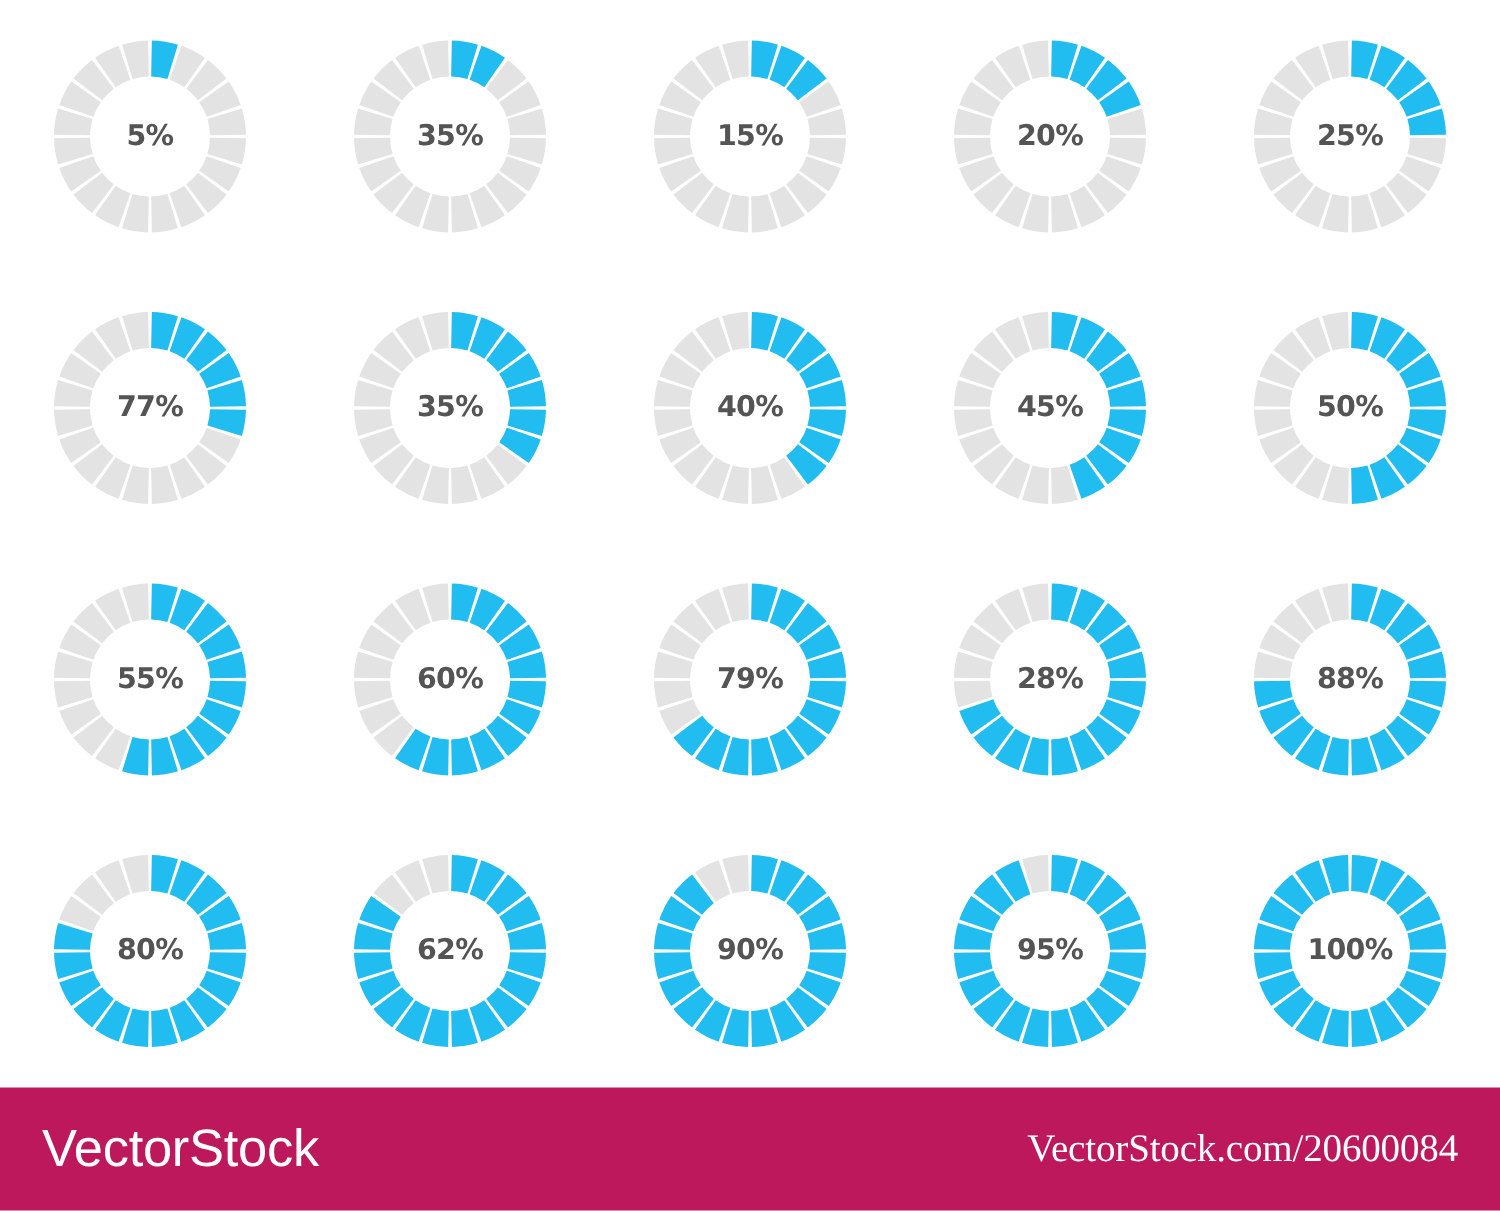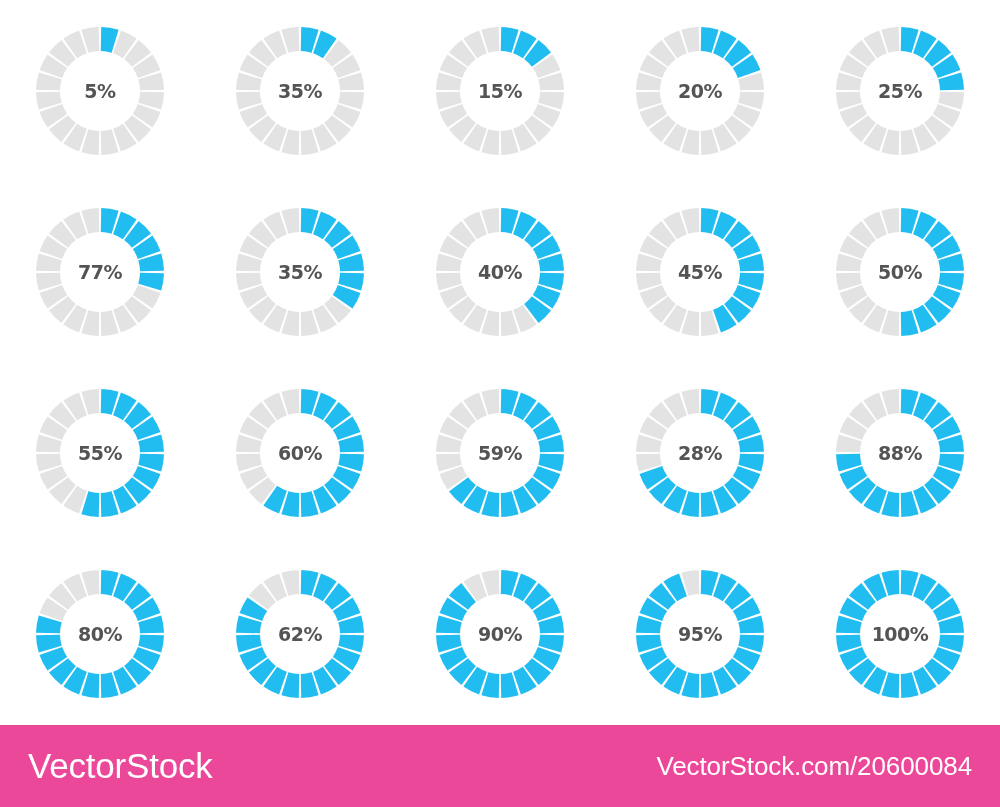--- a/index.html
+++ b/index.html
@@ -61,38 +61,38 @@
     line-height: 1;
     pointer-events: none;
     -webkit-font-smoothing: antialiased;
   }
   #footer-bar {
     position: absolute;
     left: 0;
     bottom: 0;
     width: 1000px;
     height: 82px;
-    background: #ec4899;
+    background: #be185d;
     display: flex;
     align-items: center;
     justify-content: space-between;
     box-sizing: border-box;
     padding: 0 28px;
   }
   #brand-wordmark {
     color: #ffffff;
     font-family: "Liberation Sans", sans-serif;
     font-size: 35px;
     font-weight: normal;
     letter-spacing: -0.2px;
     white-space: nowrap;
   }
   #site-url {
     color: #ffffff;
-    font-family: Liberation Sans, sans-serif;
+    font-family: Liberation Serif, serif;
     font-size: 26px;
     font-weight: normal;
     letter-spacing: -0.1px;
     white-space: nowrap;
   }
 </style>
 </head>
 <body>
 
 <div id="stage">
@@ -414,21 +414,21 @@
           <path d="M 54.06 135.48 A 64 64 0 0 1 38.38 127.49 L 52.11 107.81 A 40 40 0 0 0 61.91 112.80 Z" fill="#22BDF0"></path>
           <path d="M 36.39 126.05 A 64 64 0 0 1 23.95 113.61 L 43.10 99.13 A 40 40 0 0 0 50.87 106.90 Z" fill="#22BDF0"></path>
           <path d="M 22.51 111.62 A 64 64 0 0 1 14.52 95.94 L 37.20 88.09 A 40 40 0 0 0 42.19 97.89 Z" fill="#E3E3E3"></path>
           <path d="M 13.76 93.60 A 64 64 0 0 1 11.01 76.23 L 35.01 75.77 A 40 40 0 0 0 36.73 86.63 Z" fill="#E3E3E3"></path>
           <path d="M 11.01 73.77 A 64 64 0 0 1 13.76 56.40 L 36.73 63.37 A 40 40 0 0 0 35.01 74.23 Z" fill="#E3E3E3"></path>
           <path d="M 14.52 54.06 A 64 64 0 0 1 22.51 38.38 L 42.19 52.11 A 40 40 0 0 0 37.20 61.91 Z" fill="#E3E3E3"></path>
           <path d="M 23.95 36.39 A 64 64 0 0 1 36.39 23.95 L 50.87 43.10 A 40 40 0 0 0 43.10 50.87 Z" fill="#E3E3E3"></path>
           <path d="M 38.38 22.51 A 64 64 0 0 1 54.06 14.52 L 61.91 37.20 A 40 40 0 0 0 52.11 42.19 Z" fill="#E3E3E3"></path>
           <path d="M 56.40 13.76 A 64 64 0 0 1 73.77 11.01 L 74.23 35.01 A 40 40 0 0 0 63.37 36.73 Z" fill="#E3E3E3"></path>
         </svg>
-        <div class="donut-label">59%</div>
+        <div class="donut-label">79%</div>
       </div>
       <div class="donut-cell">
         <svg class="donut-svg" viewBox="0 0 150 150">
           <path d="M 76.23 11.01 A 64 64 0 0 1 93.60 13.76 L 86.63 36.73 A 40 40 0 0 0 75.77 35.01 Z" fill="#22BDF0"></path>
           <path d="M 95.94 14.52 A 64 64 0 0 1 111.62 22.51 L 97.89 42.19 A 40 40 0 0 0 88.09 37.20 Z" fill="#22BDF0"></path>
           <path d="M 113.61 23.95 A 64 64 0 0 1 126.05 36.39 L 106.90 50.87 A 40 40 0 0 0 99.13 43.10 Z" fill="#22BDF0"></path>
           <path d="M 127.49 38.38 A 64 64 0 0 1 135.48 54.06 L 112.80 61.91 A 40 40 0 0 0 107.81 52.11 Z" fill="#22BDF0"></path>
           <path d="M 136.24 56.40 A 64 64 0 0 1 138.99 73.77 L 114.99 74.23 A 40 40 0 0 0 113.27 63.37 Z" fill="#22BDF0"></path>
           <path d="M 138.99 76.23 A 64 64 0 0 1 136.24 93.60 L 113.27 86.63 A 40 40 0 0 0 114.99 75.77 Z" fill="#22BDF0"></path>
           <path d="M 135.48 95.94 A 64 64 0 0 1 127.49 111.62 L 107.81 97.89 A 40 40 0 0 0 112.80 88.09 Z" fill="#22BDF0"></path>

